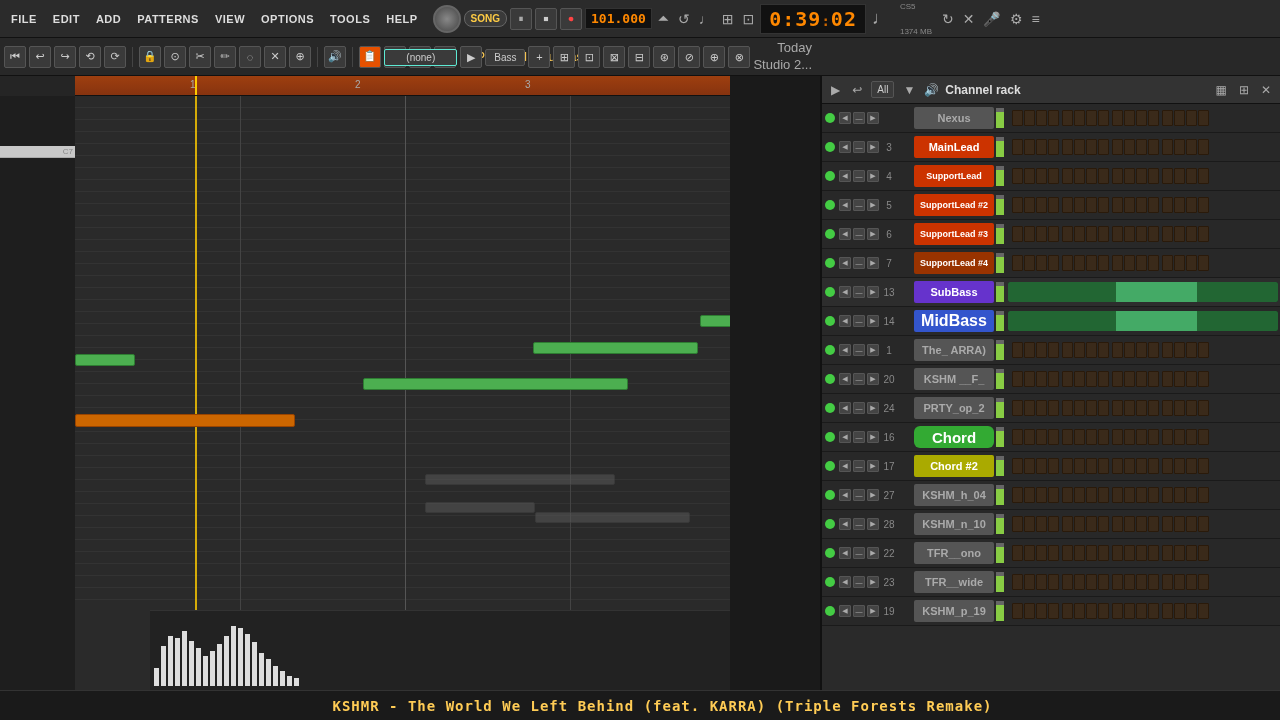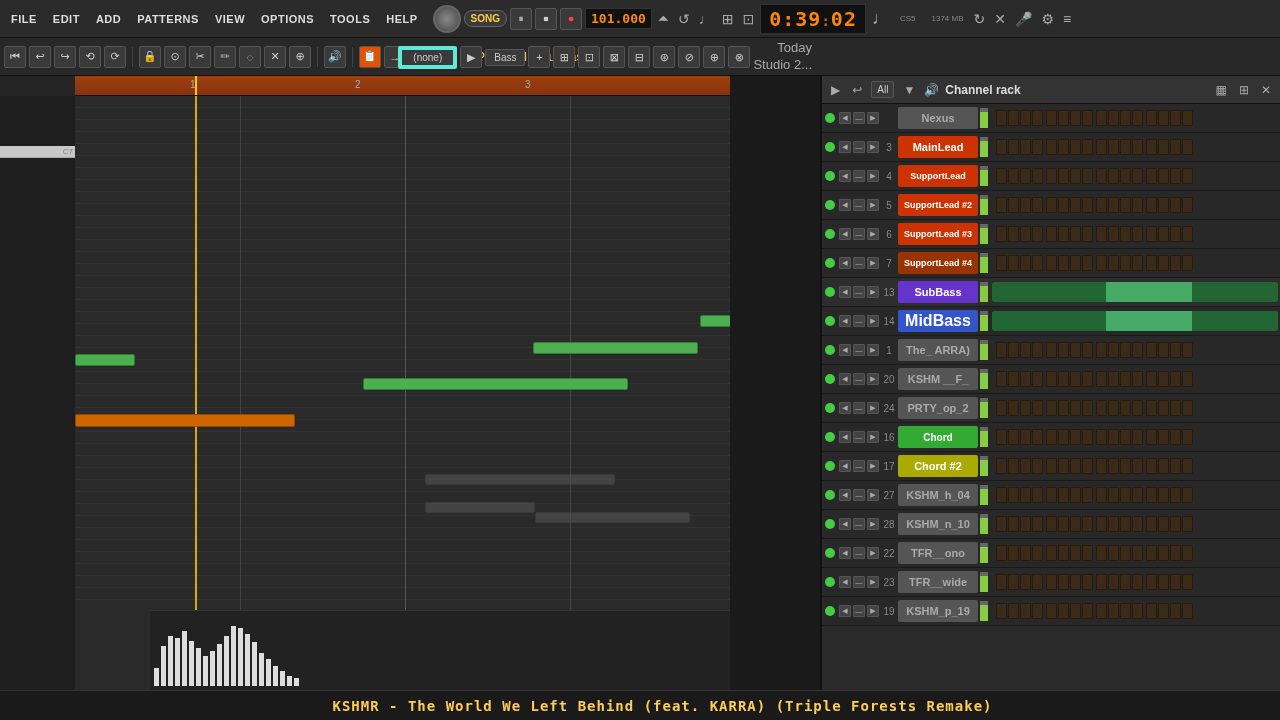--- a/index.html
+++ b/index.html
@@ -92,21 +92,21 @@
     }
     .channel-row.selected { background: #2d2d2d; }
     .ch-led { width: 10px; height: 10px; border-radius: 50%; margin: 0 3px; cursor: pointer; }
     .ch-led.green { background: #44cc44; }
     .ch-mini-btn { width: 12px; height: 12px; background: #444; border: 1px solid #555; border-radius: 1px; cursor: pointer; font-size: 7px; display: flex; align-items: center; justify-content: center; color: #aaa; margin: 0 1px; }
     .ch-num { width: 18px; text-align: center; font-size: 10px; color: #888; }
     .ch-name-btn {
       flex: 0 0 80px; height: 22px; border-radius: 2px; border: none;
       font-size: 11px; font-weight: bold; cursor: pointer; color: #fff;
       text-align: center; display: flex; align-items: center; justify-content: center;
-      overflow: hidden; white-space: nowrap;
+      overflow: hidden; white-space: nowrap; margin-left: 16px;
     }
     .ch-name-btn.red { background: #cc3300; }
     .ch-name-btn.dark-red { background: #993300; }
     .ch-name-btn.purple { background: #6633cc; }
     .ch-name-btn.blue { background: #3355cc; }
     .ch-name-btn.gray-btn { background: #555; color: #aaa; font-size: 9px; }
     .ch-name-btn.green-btn { background: #33aa33; }
     .ch-name-btn.yellow-btn { background: #aaaa00; }
     .ch-vol-bar { width: 8px; background: #666; margin: 0 2px; height: 20px; position: relative; }
     .ch-vol-inner { position: absolute; bottom: 0; left: 0; right: 0; background: #88cc44; }
@@ -160,21 +160,21 @@
     <div class="bpm-display">101.000</div>
     <div class="mixer-icon">⏶</div>
     <div class="mixer-icon">↺</div>
     <div class="mixer-icon">♩</div>
     <div class="mixer-icon">⊞</div>
     <div class="mixer-icon">⊡</div>
     <div class="time-display">
       <span>0:39</span><span style="font-size:14px;color:#cc6600;">:</span><span>02</span>
     </div>
     <div class="mixer-icon" style="font-size:18px;">♩</div>
-    <div style="display:flex;flex-direction:row;gap:16px;margin:0 4px;">
+    <div style="display:flex;flex-direction:column;gap:16px;margin:0 4px;">
       <div style="font-size:8px;color:#888;">CS5</div>
       <div style="font-size:8px;color:#888;">1374 MB</div>
     </div>
     <div class="mixer-icon">↻</div>
     <div class="mixer-icon">✕</div>
     <div class="mixer-icon">🎤</div>
     <div class="mixer-icon">⚙</div>
     <div class="mixer-icon">≡</div>
   </div>
 </div>
@@ -206,21 +206,21 @@
   <div class="second-row-btn">🔗</div>
   <div class="second-row-btn">⊛</div>
   <div style="width:1px;height:20px;background:#444;margin:0 3px;"></div>
   <div class="piano-roll-label">
     <span>Piano roll</span>
     <span> – </span>
     <span style="color:#ffcc55;">SubBass</span>
   </div>
 
   <div style="position:absolute;right:468px;top:0;display:flex;align-items:center;gap:3px;height:38px;">
-    <div style="background:#3a3a3a;border:4px solid #5eead4;color:#ccc;font-size:10px;padding:2px 11px;border-radius:2px;cursor:pointer;">(none)</div>
+    <div style="background:#3a3a3a;border:1px solid #5eead4;color:#ccc;font-size:10px;padding:2px 21px;border-radius:2px;cursor:pointer;">(none)</div>
     <div class="second-row-btn">▶</div>
     <div style="background:#3a3a3a;border:1px solid #555;color:#ccc;font-size:10px;padding:2px 8px;border-radius:2px;cursor:pointer;">Bass</div>
     <div class="second-row-btn">+</div>
     <div class="second-row-btn">⊞</div>
     <div class="second-row-btn">⊡</div>
     <div class="second-row-btn">⊠</div>
     <div class="second-row-btn">⊟</div>
     <div class="second-row-btn">⊛</div>
     <div class="second-row-btn">⊘</div>
     <div class="second-row-btn">⊕</div>
@@ -634,21 +634,21 @@
             <div class="step-btn"></div>
           </div>
         </div>
       </div>
       <div class="channel-row">
         <div class="ch-led green"></div>
         <div class="ch-mini-btn">◀</div>
         <div class="ch-mini-btn">—</div>
         <div class="ch-mini-btn">▶</div>
         <div class="ch-num">16</div>
-        <div class="ch-name-btn green-btn" style="font-size: 10px;">Chord</div>
+        <div class="ch-name-btn green-btn" style="font-size: 15px; border-radius: 6px;">Chord</div>
         <div class="ch-vol-bar">
           <div class="ch-vol-inner" style="height: 80%;"></div>
         </div>
         <div class="rack-right">
           <div class="ch-steps">
             <div class="step-btn group-sep"></div>
             <div class="step-btn"></div>
             <div class="step-btn"></div>
             <div class="step-btn"></div>
             <div class="step-btn group-sep"></div>

